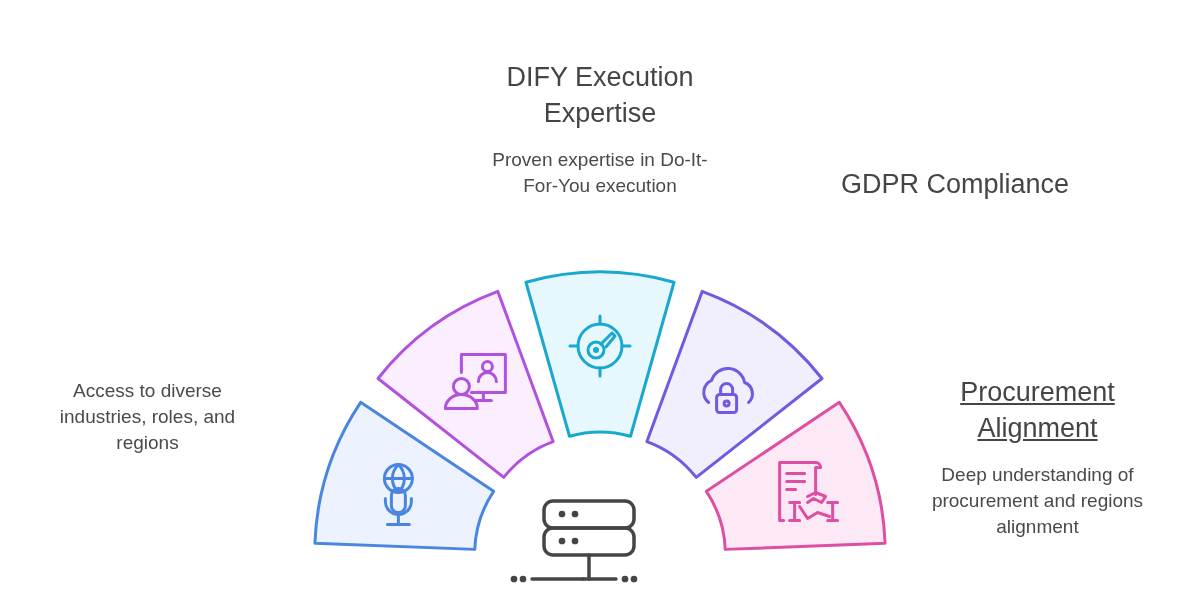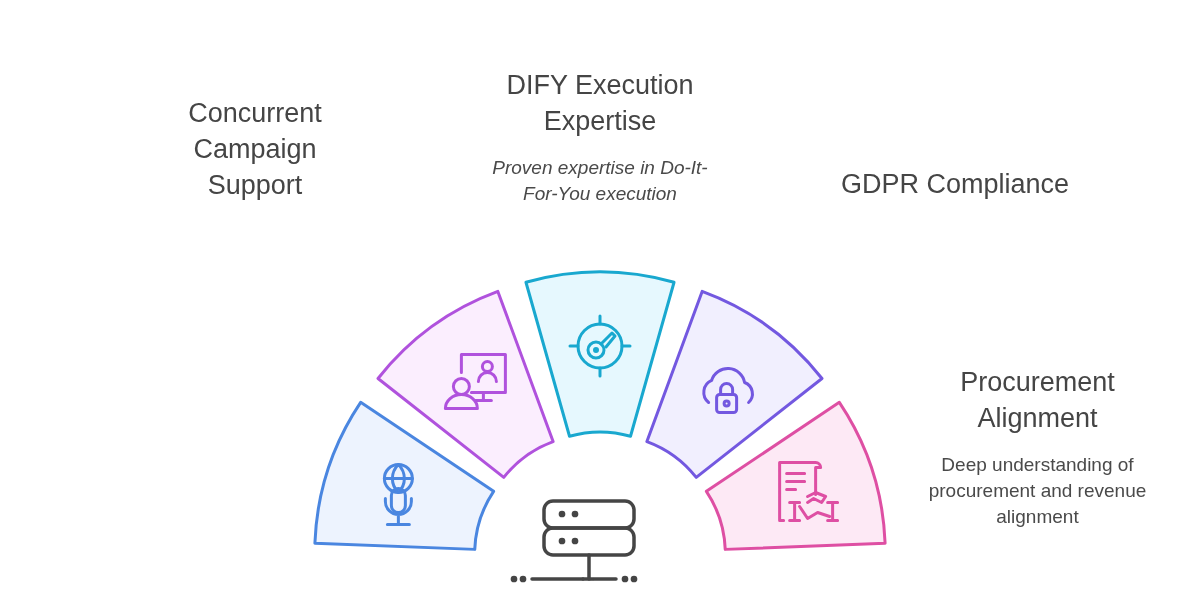--- a/index.html
+++ b/index.html
@@ -65,31 +65,31 @@
     <line x1="583" y1="579" x2="616" y2="579"></line>
     <circle cx="514" cy="579" r="1.6" fill="#454545"></circle>
     <circle cx="523" cy="579" r="1.6" fill="#454545"></circle>
     <circle cx="592" cy="579" r="0.1" fill="#454545"></circle>
     <circle cx="625" cy="579" r="1.6" fill="#454545"></circle>
     <circle cx="634" cy="579" r="1.6" fill="#454545"></circle>
   </g>
 </svg>
 
 <div class="block" style="left:20px; top:362px; width:255px;">
+  <div class="desc" style="width:220px; margin-left:auto; margin-right:auto;">Access to diverse industries, roles, and regions</div>
 </div>
 
 <div class="block" style="left:165px; top:95px; width:180px;">
-  <div class="title">Concurrent Campaign Support</div>
 </div>
 
 <div class="block" style="left:465px; top:59px; width:270px;">
-  <div class="title" style="width:230px; margin:8px auto;text-align:center;">DIFY Execution Expertise</div>
-  <div class="desc" style="width:240px; margin-left:auto; margin-right:auto;font-style:italic;">Proven expertise in Do-It-For-You execution</div>
+  <div class="title" style="width:230px; margin:0 auto;text-align:center;">DIFY Execution Expertise</div>
+  <div class="desc" style="width:240px; margin-left:auto; margin-right:auto;">Proven expertise in Do-It-For-You execution</div>
 </div>
 
 <div class="block" style="left:810px; top:166px; width:290px;">
   <div class="title">GDPR Compliance</div>
 </div>
 
 <div class="block" style="left:905px; top:362px; width:265px;">
-  <div class="title" style="width:200px; margin:2px auto;">Procurement Alignment</div>
-  <div class="desc" style="width:235px; margin-left:auto; margin-right:auto;">Deep understanding of procurement and revenue alignment</div>
+  <div class="title" style="width:200px; margin:12px auto;text-decoration:underline;">Procurement Alignment</div>
+  <div class="desc" style="width:235px; margin-left:auto; margin-right:auto;">Deep understanding of procurement and regions alignment</div>
 </div>
 
 </body></html>

